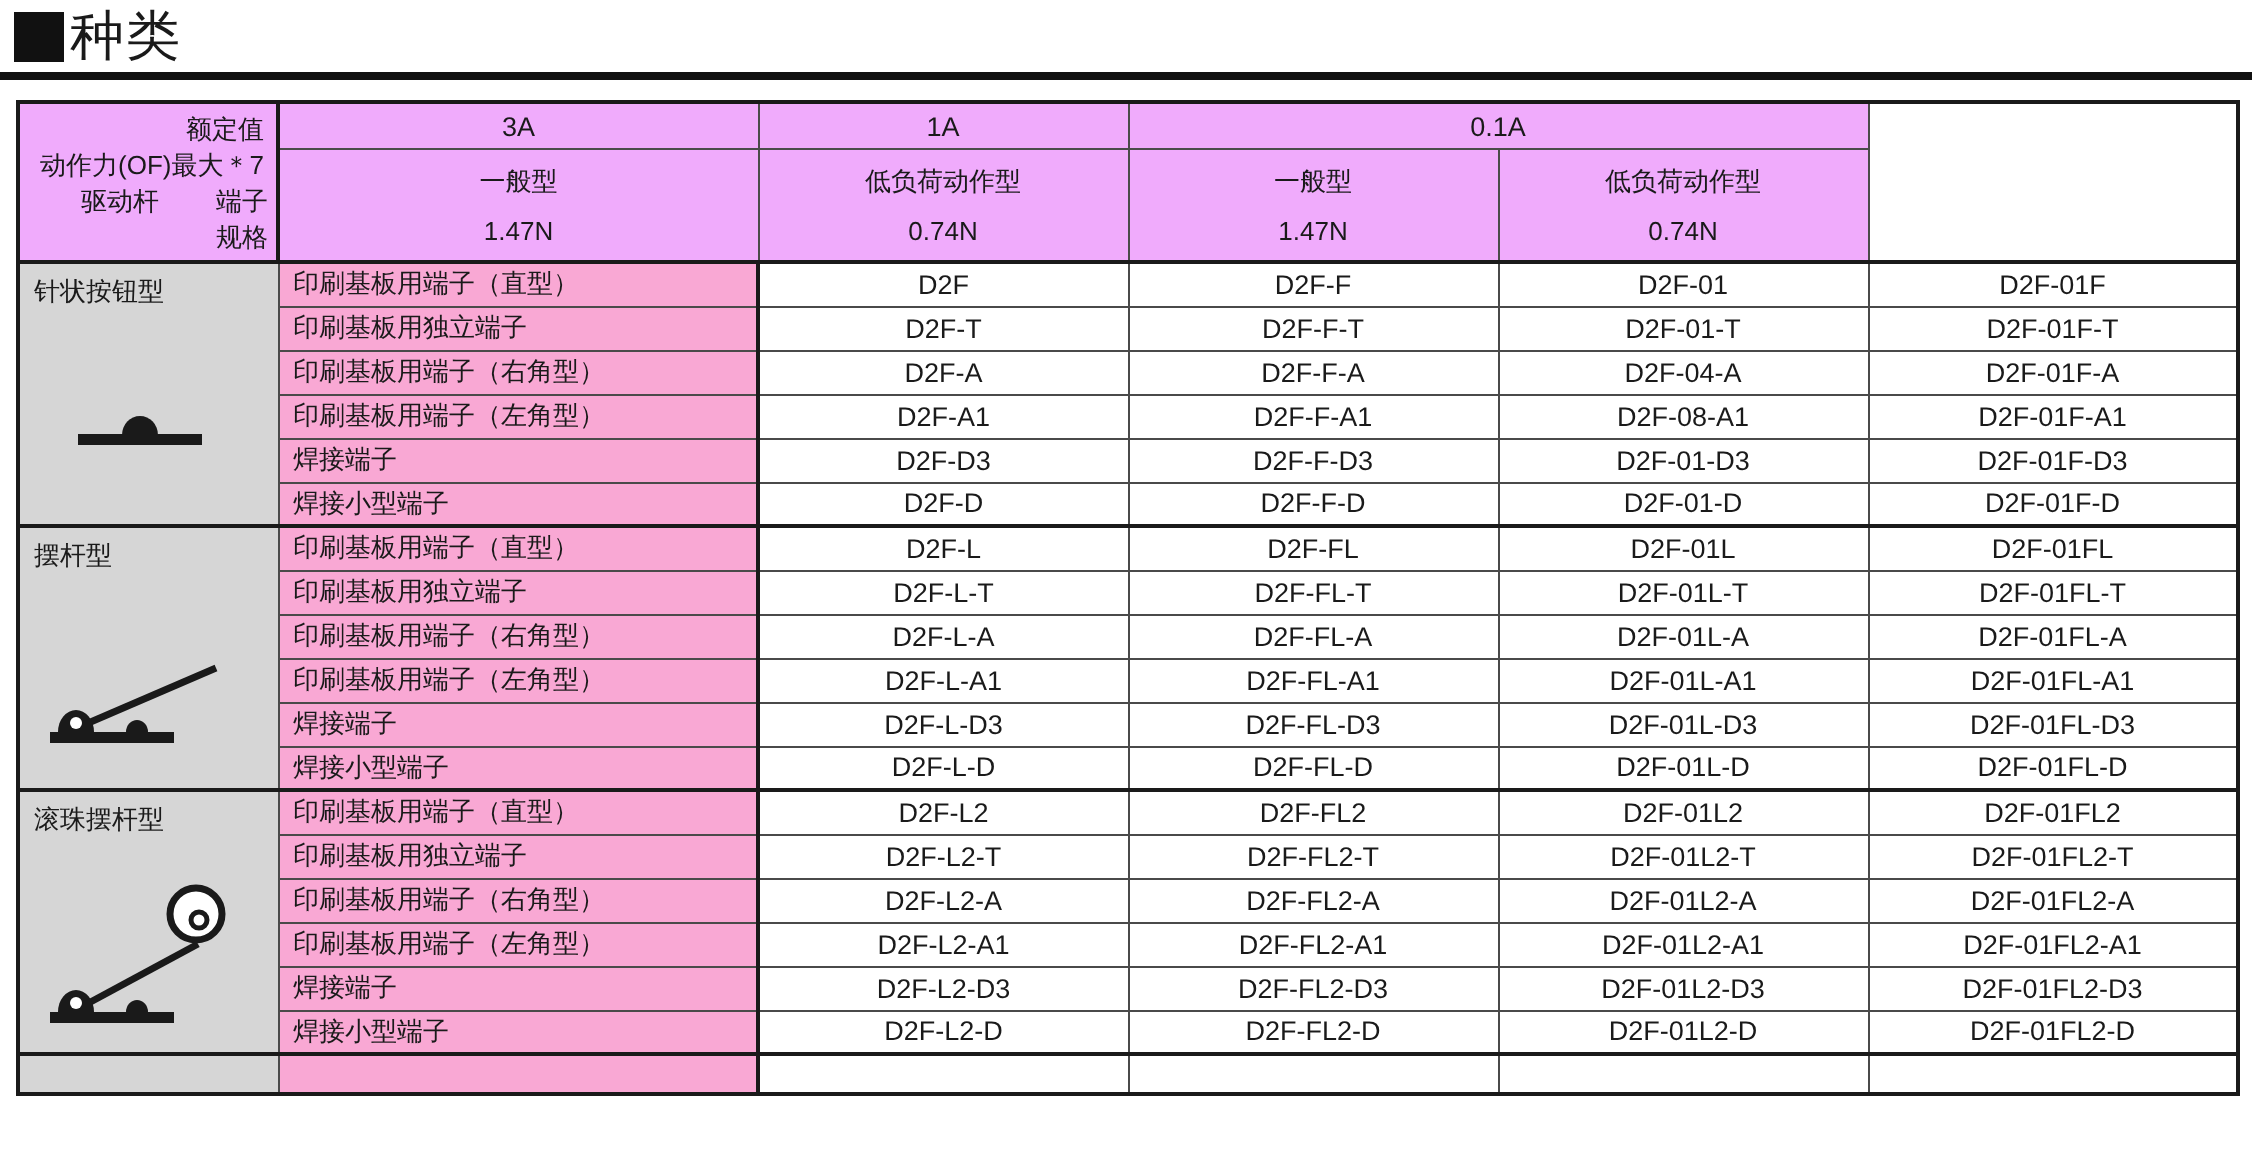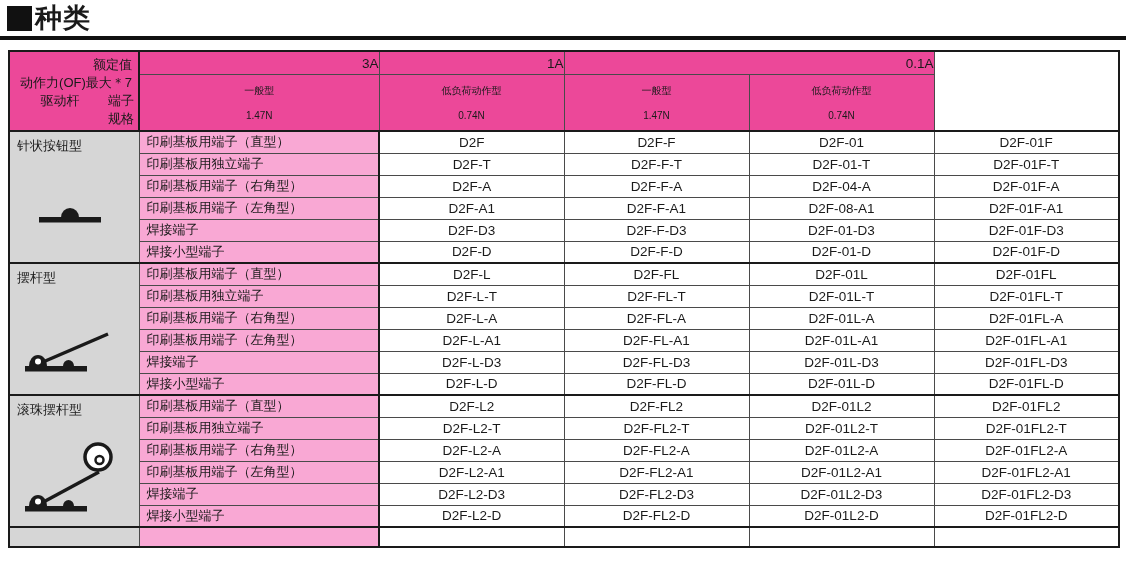--- a/index.html
+++ b/index.html
@@ -2,34 +2,34 @@
 <html><head>
 <meta charset="utf-8">
 <style>
   html,body { margin:0; padding:0; }
   body {
     width:1126px; height:576px; overflow:hidden; position:relative;
     background:#ffffff; color:#1a1a1a;
     font-family:"Liberation Sans","DejaVu Sans",sans-serif;
   }
   .title { position:absolute; left:7px; top:0; height:36px; display:flex; align-items:center;
-           font-size:27px; font-weight:bold; letter-spacing:1px; }
+           font-size:27px; font-weight:normal; letter-spacing:1px; }
   .title .sq { width:25px; height:25px; background:#111; display:inline-block; margin-right:3px; }
   .rule { position:absolute; left:0; top:36px; width:1126px; height:4px; background:#111; }
 
   table.kinds { position:absolute; left:8px; top:50px; width:1110px;
                 border-collapse:collapse; table-layout:fixed;
                 border:2px solid #1a1a1a; }
   th,td { border:1px solid #4a4a4a; padding:0; font-weight:normal; }
 
-  thead th { background:#ec4899; }
+  thead th { background:#f0abfc; }
   tr.rate-row { height:23px; }
-  th.rate { font-size:13.5px; text-align:right;margin-left:28px; }
+  th.rate { font-size:13.5px; text-align:center;margin-left:28px; }
   tr.subhead { height:55px; }
-  th.sub { text-align:center; font-size:10px; border-bottom:2px solid #1a1a1a; }
+  th.sub { text-align:center; font-size:13px; border-bottom:2px solid #1a1a1a; }
   th.sub div { line-height:25px; }
   .thick-left { border-left:2px solid #1a1a1a !important; }
 
   th.corner { border-right:2px solid #1a1a1a; border-bottom:2px solid #1a1a1a; }
   .corner-box { height:78px; box-sizing:border-box; display:flex; flex-direction:column;
                 justify-content:space-between; padding:4px 0 6px; font-size:13px; }
   .c-line.r { text-align:right; padding-right:6px; }
   .c-bottom { display:flex; }
   .c-act { width:140px; padding-left:6px; box-sizing:border-box; }
 

